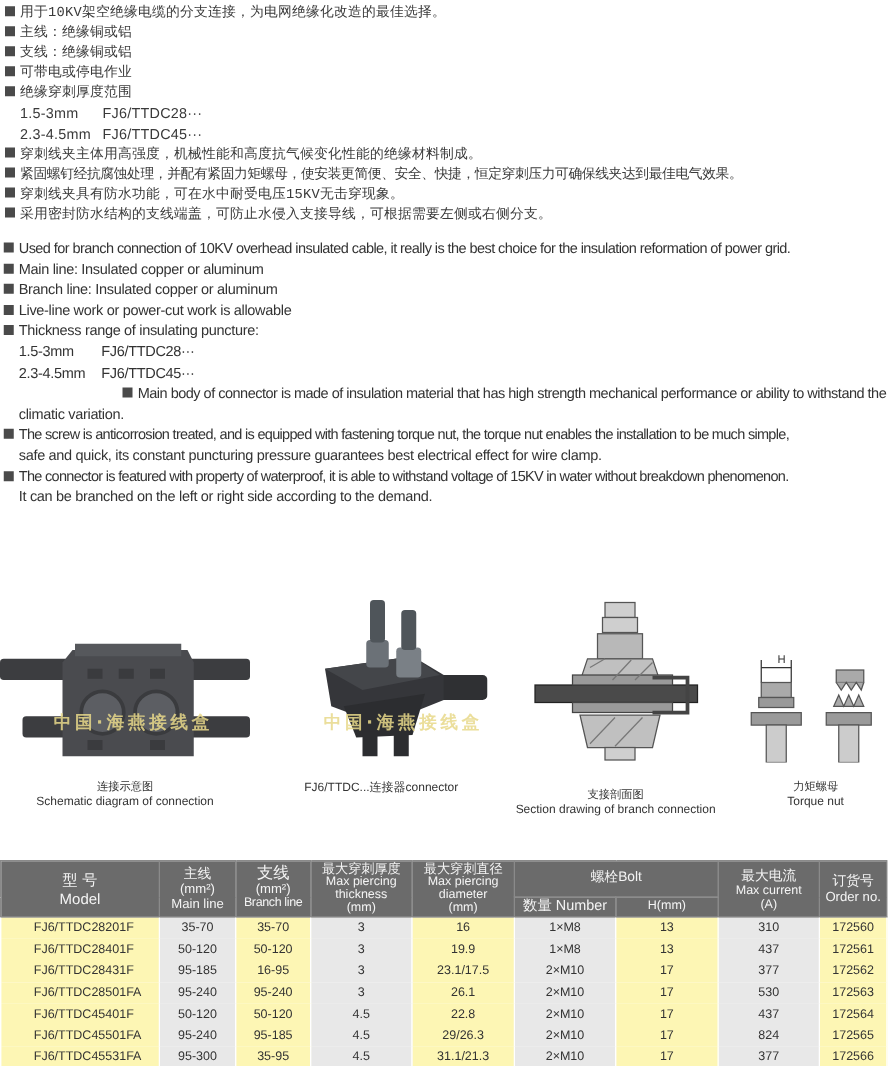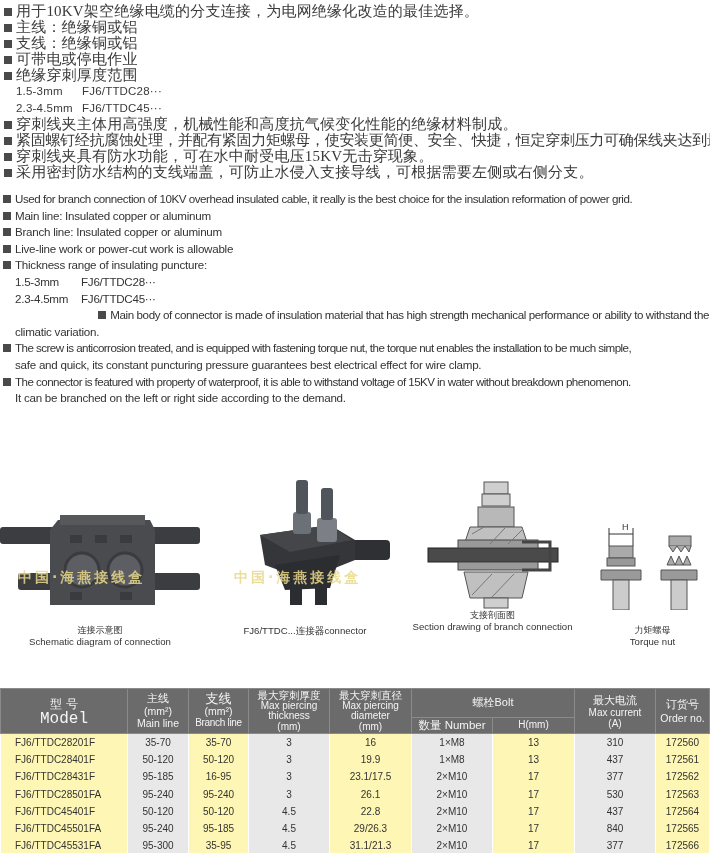--- a/index.html
+++ b/index.html
@@ -1,35 +1,35 @@
 <!DOCTYPE html>
 <html><head>
 <meta charset="utf-8">
 <style>
   html,body{margin:0;padding:0;background:#fff;}
   body{width:710px;height:853px;position:relative;overflow:hidden;font-family:"Liberation Sans","DejaVu Sans",sans-serif;color:#333;}
   .cn-block{position:absolute;left:4px;top:3px;width:704px;}
-  .cn-line{font-size:15px;line-height:16.1px;height:16.1px;white-space:nowrap;color:#3a3a3a;font-family:Liberation Serif, serif;letter-spacing:0.2px;}
+  .cn-line{font-size:11px;line-height:16.1px;height:16.1px;white-space:nowrap;color:#3a3a3a;font-family:Liberation Mono, monospace;letter-spacing:0.2px;}
   .en-block{position:absolute;left:3px;top:191px;width:706px;}
   .en-line{font-size:11.6px;line-height:16.6px;min-height:16.6px;white-space:nowrap;color:#333;font-family:"Liberation Sans",sans-serif;letter-spacing:-0.25px;}
   .bullet{display:inline-block;width:8px;height:8px;background:#4a4a4a;margin-right:4px;vertical-align:0px;}
   .indent{padding-left:12px;}
   .sub{padding-left:12px;}
   .sub .a{display:inline-block;width:66px;}
   .figs{position:absolute;left:0;top:470px;width:710px;height:180px;}
   .fig{position:absolute;}
   .cap{position:absolute;text-align:center;font-size:9.6px;line-height:11px;color:#333;white-space:nowrap;}
   .cap .cn{font-family:"DejaVu Sans",sans-serif;font-size:9px;}
-  .wm{position:absolute;font-family:"DejaVu Sans",sans-serif;font-size:14px;font-weight:bold;color:#e8d98a;letter-spacing:3px;opacity:0.85;white-space:nowrap;}
+  .wm{position:absolute;font-family:"DejaVu Sans",sans-serif;font-size:14px;font-weight:bold;color:#e8d98a;letter-spacing:3px;opacity:0.85;white-space:nowrap;margin-left:25px;}
   table.spec{position:absolute;left:0;top:688px;width:709px;border-collapse:collapse;table-layout:fixed;font-family:"Liberation Sans",sans-serif;}
   table.spec th{background:#6b6b6b;color:#f4f4f4;font-weight:normal;border:1px solid #8a8a8a;padding:0;text-align:center;vertical-align:middle;line-height:10.5px;font-size:10px;}
-  table.spec th .big{font-size:16px;line-height:14px;display:block;font-family:Liberation Mono, monospace;}
+  table.spec th .big{font-size:12px;line-height:14px;display:block;}
   table.spec th .cnh{font-family:"DejaVu Sans",sans-serif;font-size:10.5px;line-height:12px;display:block;}
   table.spec td{height:17.2px;padding:0;font-size:10px;color:#333;text-align:center;border-left:1px solid #fff;border-right:1px solid #fff;}
-  table.spec td.model{text-align:left;padding-left:14px;}
+  table.spec td.model{text-align:left;padding-left:26px;}
   .cy{background:#fdf6b4;}
   .cg{background:#e8e8e8;}
 </style>
 </head>
 <body>
 
 <div class="cn-block">
   <div class="cn-line"><span class="bullet"></span><span>用于10KV架空绝缘电缆的分支连接，为电网绝缘化改造的最佳选择。</span></div>
   <div class="cn-line"><span class="bullet"></span><span>主线：绝缘铜或铝</span></div>
   <div class="cn-line"><span class="bullet"></span><span>支线：绝缘铜或铝</span></div>
@@ -114,21 +114,21 @@
       <rect x="58" y="92" width="80" height="8" fill="#9a9a9a" stroke="#444"></rect>
       <path d="M122 72 L150 72 L150 100 L122 100" fill="none" stroke="#444" stroke-width="3"></path>
       <path d="M64 102 L128 102 L122 128 L70 128 Z" fill="#c0c0c0" stroke="#555"></path>
       <rect x="84" y="128" width="24" height="10" fill="#cfcfcf" stroke="#555"></rect>
       <line x1="72" y1="64" x2="84" y2="57" stroke="#777"></line>
       <line x1="90" y1="74" x2="105" y2="58" stroke="#777"></line>
       <line x1="108" y1="74" x2="122" y2="60" stroke="#777"></line>
       <line x1="72" y1="125" x2="92" y2="104" stroke="#777"></line>
       <line x1="92" y1="127" x2="114" y2="104" stroke="#777"></line>
     </svg>
-    <div class="cap" style="left:0;width:185px;top:140px;">
+    <div class="cap" style="left:0;width:185px;top:161px;">
       <div class="cn">支接剖面图</div>
       <div>Section drawing of branch connection</div>
     </div>
   </div>
 
   <div class="fig" style="left:595px;top:0;width:115px;height:180px;">
     <svg width="115" height="140" viewBox="0 0 115 140">
       <text x="27" y="60" font-size="9" fill="#333" font-family="Liberation Sans, sans-serif">H</text>
       <line x1="14" y1="64" x2="38" y2="64" stroke="#333"></line>
       <line x1="14" y1="58" x2="14" y2="76" stroke="#333"></line>
@@ -265,21 +265,21 @@
       <td class="cy">172564</td>
     </tr>
     <tr>
       <td class="model cy">FJ6/TTDC45501FA</td>
       <td class="cg">95-240</td>
       <td class="cy">95-185</td>
       <td class="cg">4.5</td>
       <td class="cy">29/26.3</td>
       <td class="cg">2×M10</td>
       <td class="cy">17</td>
-      <td class="cg">840</td>
+      <td class="cg">824</td>
       <td class="cy">172565</td>
     </tr>
     <tr>
       <td class="model cy">FJ6/TTDC45531FA</td>
       <td class="cg">95-300</td>
       <td class="cy">35-95</td>
       <td class="cg">4.5</td>
       <td class="cy">31.1/21.3</td>
       <td class="cg">2×M10</td>
       <td class="cy">17</td>

